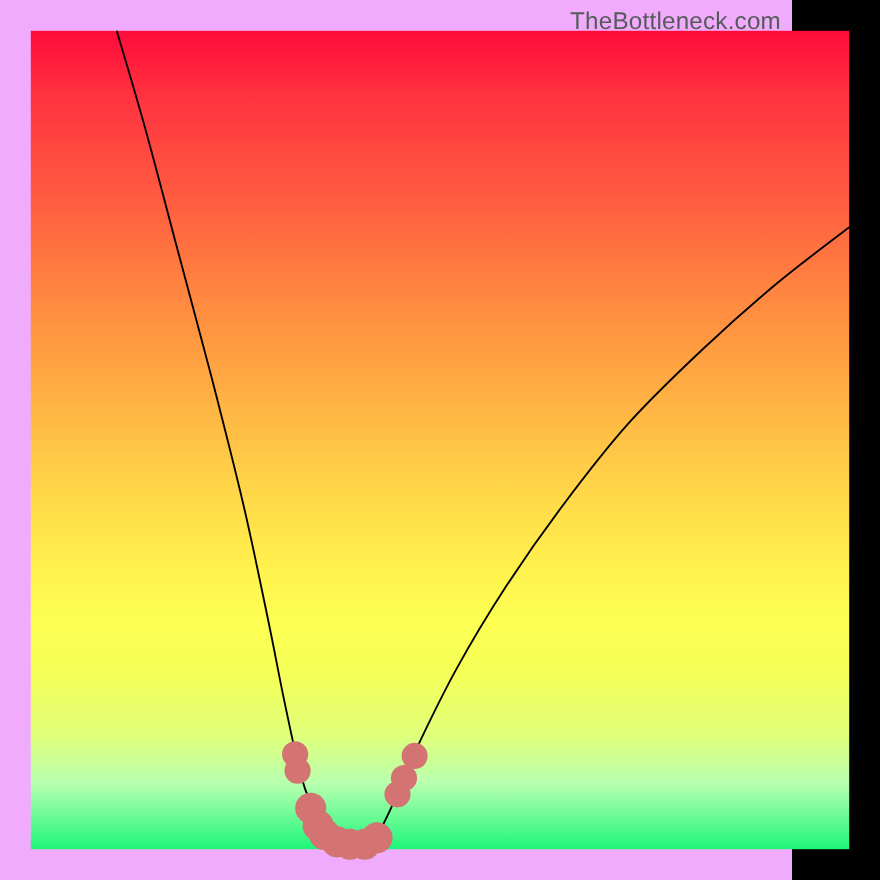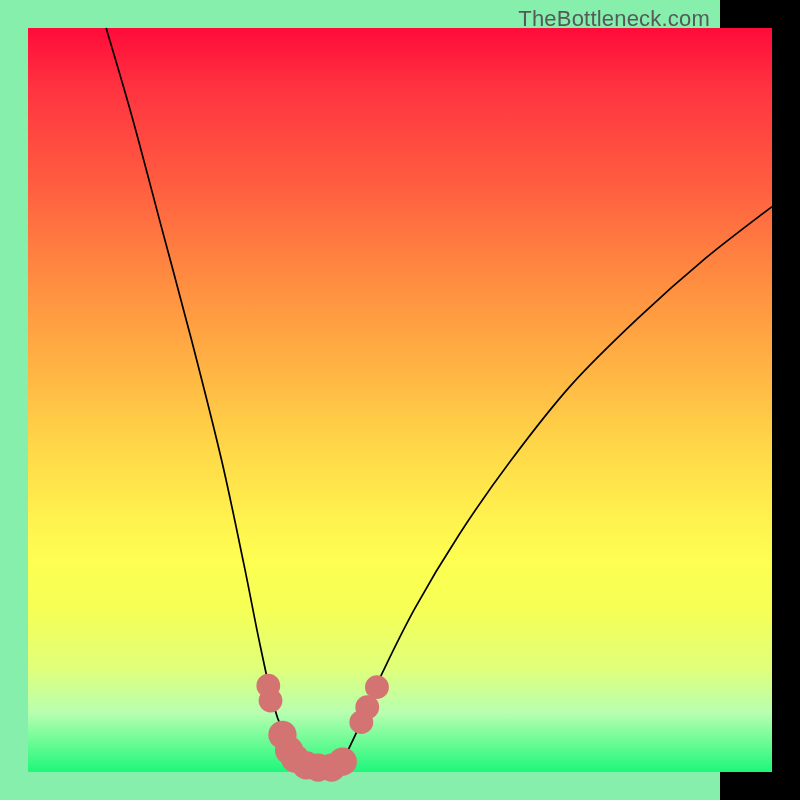--- a/index.html
+++ b/index.html
@@ -1,21 +1,21 @@
 <!DOCTYPE html>
 <html><head>
 <meta charset="utf-8">
 <style>
   * { margin: 0; padding: 0; box-sizing: border-box; }
   html, body { width: 800px; height: 800px; overflow: hidden; background: #000; }
   .frame {
     position: relative;
     width: 720px;
     height: 800px;
-    background: #86efac;
+    background: #f0abfc;
   }
   .plot-area {
     position: absolute;
     left: 28px;
     top: 28px;
     width: 744px;
     height: 744px;
     background: linear-gradient(to bottom,
       #ff0b3a 0%,
       #ff3340 8%,

